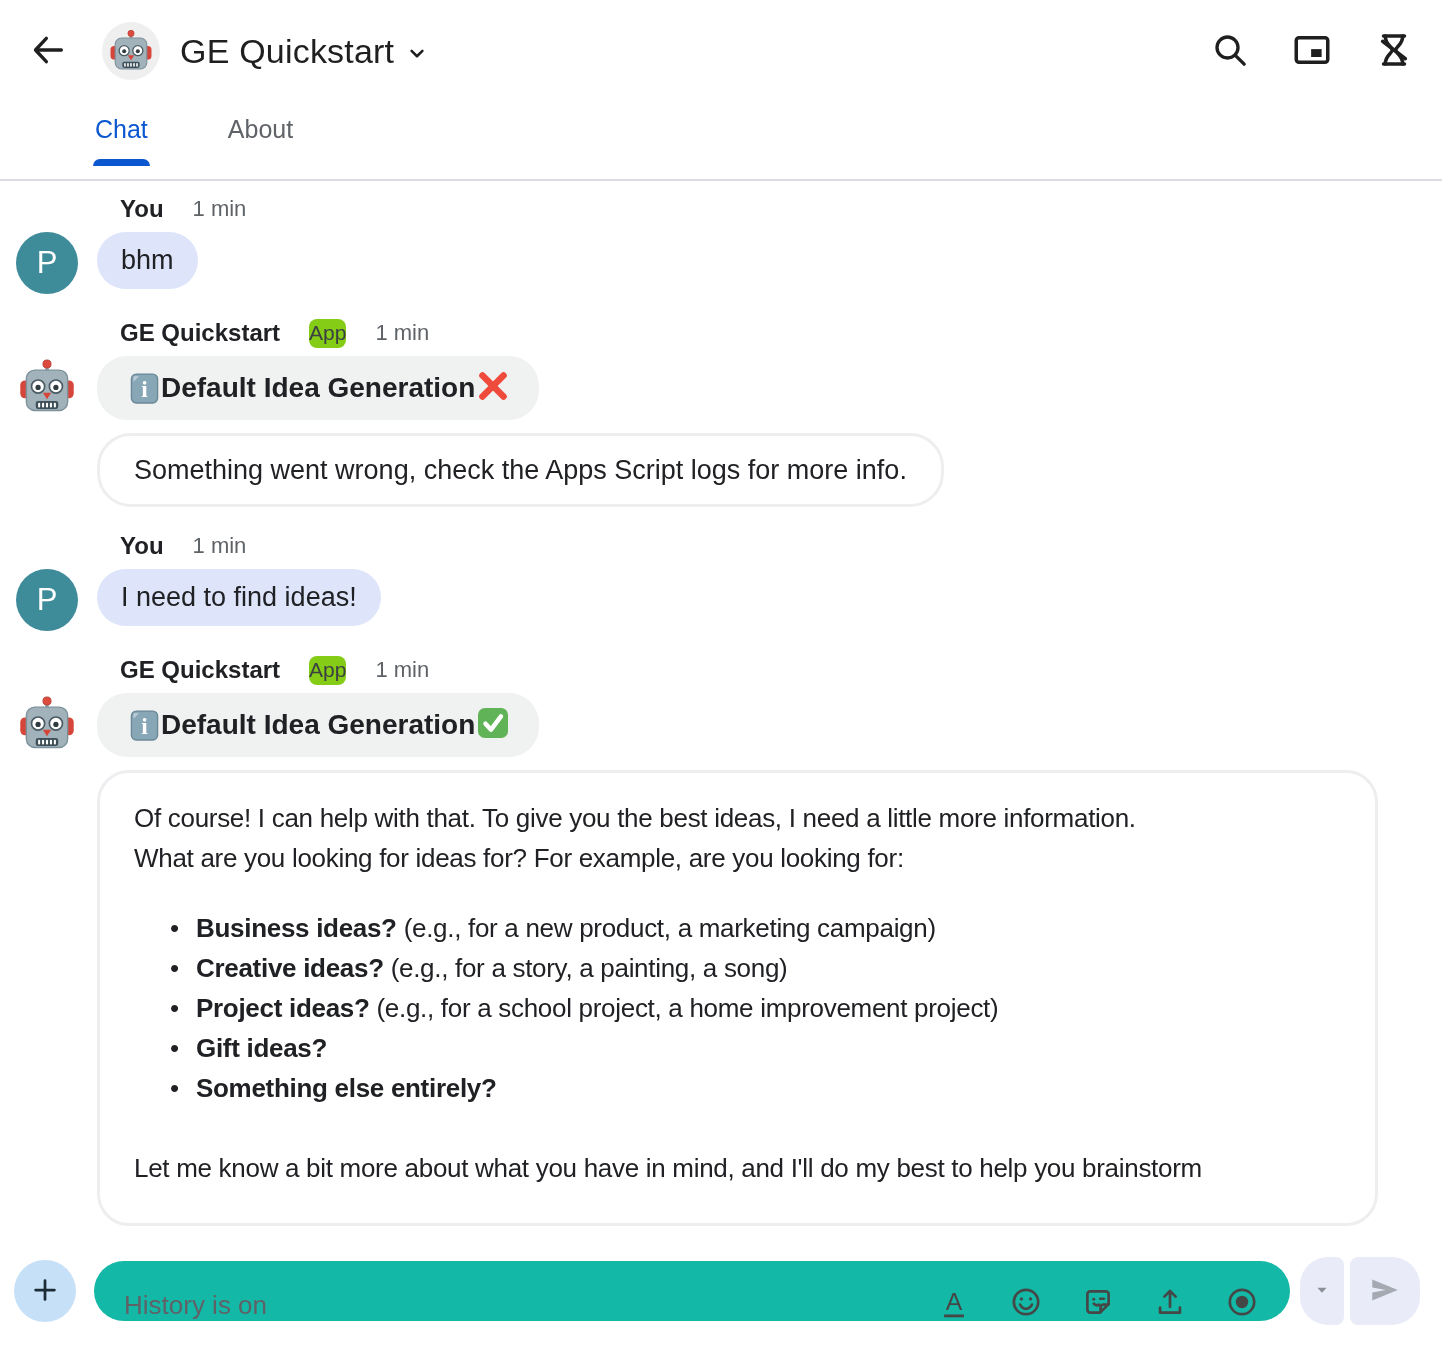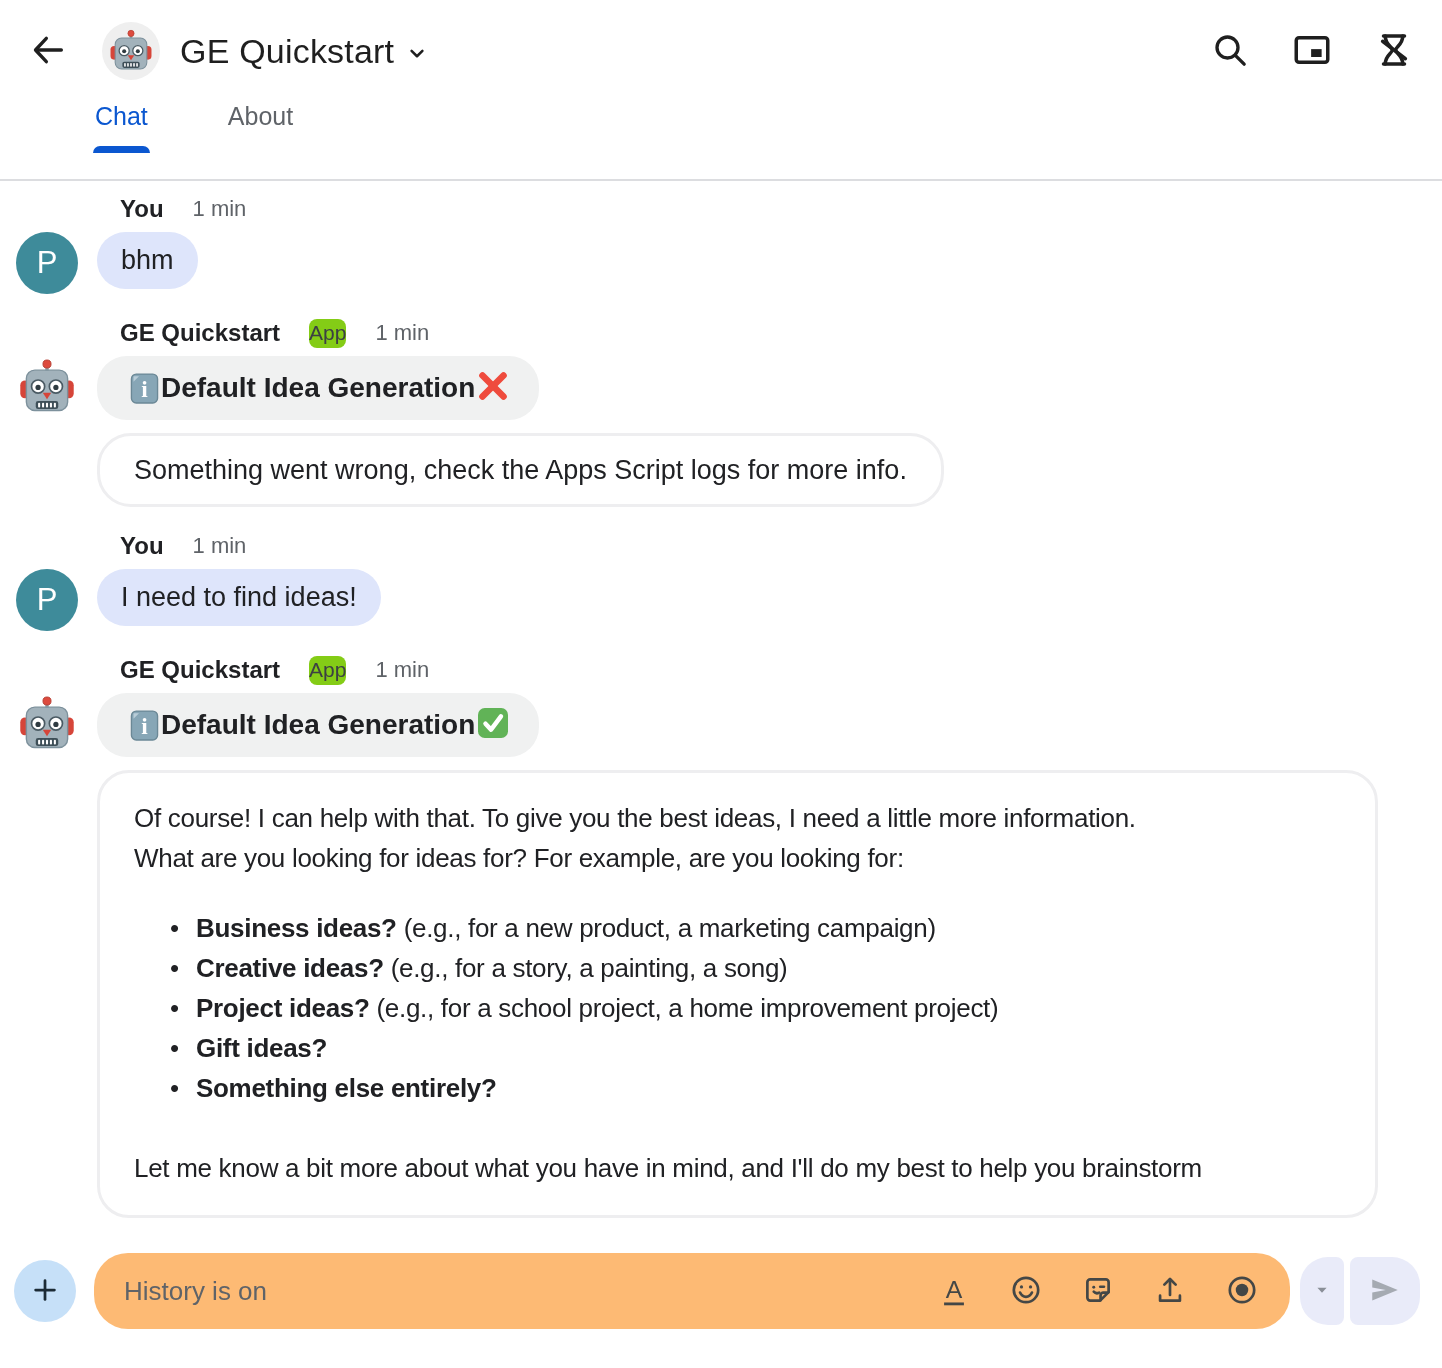--- a/index.html
+++ b/index.html
@@ -13,21 +13,21 @@
     width:52px; height:52px; border-radius:50%; cursor:pointer; background:transparent; border:none; }
   .header-avatar { width:58px; height:58px; border-radius:50%; background:#efefef;
     display:flex; align-items:center; justify-content:center; margin-left:28px; }
   .header-avatar svg { width:46px; height:46px; }
   .page-title { font-size:34px; font-weight:500; margin-left:20px; letter-spacing:0.2px; }
   .title-chevron { margin-left:10px; margin-top:8px; }
   .header-spacer { flex:1; }
   .header-actions { display:flex; align-items:center; gap:30px; }
 
   
-  .tabs { display:flex; align-items:flex-start; gap:80px; padding:0 0 0 95px;
+  .tabs { display:flex; align-items:center; gap:80px; padding:0 0 0 95px;
     height:79px; border-bottom:2px solid #dcdde0; }
   .tab { position:relative; padding-bottom:22px; font-size:25px; font-weight:500;
     color:#5f6368; cursor:pointer; }
   .tab.active { color:#0b57d0; }
   .tab.active .tab-indicator { position:absolute; left:-2px; right:-2px; bottom:0;
     height:7px; background:#0b57d0; border-radius:7px 7px 0 0; }
 
   
   .chat { padding:14px 16px 0 16px; }
   .group { display:grid; grid-template-columns:62px 1fr; column-gap:19px; margin-bottom:25px; }
@@ -45,37 +45,37 @@
   .avatar-robot { width:62px; height:62px; display:flex; align-items:center; justify-content:center; }
   .avatar-robot svg { width:60px; height:60px; }
 
   .user-bubble { background:#dee5fb; border-radius:29px; padding:13px 24px;
     font-size:27px; line-height:31px; color:#202124; }
   .app-card { display:inline-flex; align-items:center; gap:0; background:#f0f1f1;
     border-radius:30px; padding:12px 28px 12px 31px; }
   .app-card .card-title { font-size:28px; font-weight:700; color:#202124; }
   .white-bubble { background:#fff; border:3px solid #eeeef0; border-radius:34px;
     padding:17px 34px; font-size:27px; line-height:34px; color:#202124; }
-  .big-bubble { width:1281px; border-radius:32px; padding:25px 28px 27px 34px;
+  .big-bubble { width:1281px; border-radius:32px; padding:25px 28px 35px 34px;
     font-size:26px; line-height:40px; letter-spacing:-0.3px; }
   .big-bubble p { margin:0; }
   .big-bubble ul { list-style:none; margin:30px 0 0 0; padding:0; }
   .big-bubble li { padding-left:62px; position:relative; line-height:40px; }
   .big-bubble li::before { content:"•"; position:absolute; left:36px; font-size:26px; }
   .big-bubble li .b { font-weight:700; }
   .big-bubble .outro { margin-top:40px; }
 
   
   .compose { position:absolute; left:14px; right:22px; bottom:42px; height:70px;
     display:flex; align-items:center; }
   .add-btn { width:62px; height:62px; border-radius:50%; background:#c6e0f8; border:none;
     display:flex; align-items:center; justify-content:center; cursor:pointer; flex:none; }
   .add-btn svg { width:30px; height:30px; }
-  .input-pill { flex:1; margin-left:18px; height:76px; background:#fdba74; border-radius:34px;
-    display:flex; align-items:center; padding:0 30px 0 30px; min-width:0; }
+  .input-pill { flex:1; margin-left:18px; height:60px; background:#14b8a6; border-radius:34px;
+    display:flex; align-items:flex-end; padding:0 30px 0 30px; min-width:0; }
   .input-pill input { flex:1; border:none; outline:none; background:transparent;
     font-family:"Liberation Sans", sans-serif; font-size:26px; color:#202124; min-width:0; }
   .input-pill input::placeholder { color:#5f6368; opacity:1; }
   .compose-icons { display:flex; align-items:center; gap:36px; margin-left:16px; color:#444746; }
   .compose-icons .icon-btn { width:36px; height:36px; border-radius:8px; }
   .split { display:flex; align-items:stretch; gap:6px; margin-left:10px; height:68px; }
   .opt-btn { width:44px; border:none; background:#e9ebf9; border-radius:28px 8px 8px 28px;
     display:flex; align-items:center; justify-content:center; cursor:pointer; }
   .send-btn { width:70px; border:none; background:#e9ebf9; border-radius:8px 28px 28px 8px;
     display:flex; align-items:center; justify-content:center; cursor:pointer; }

